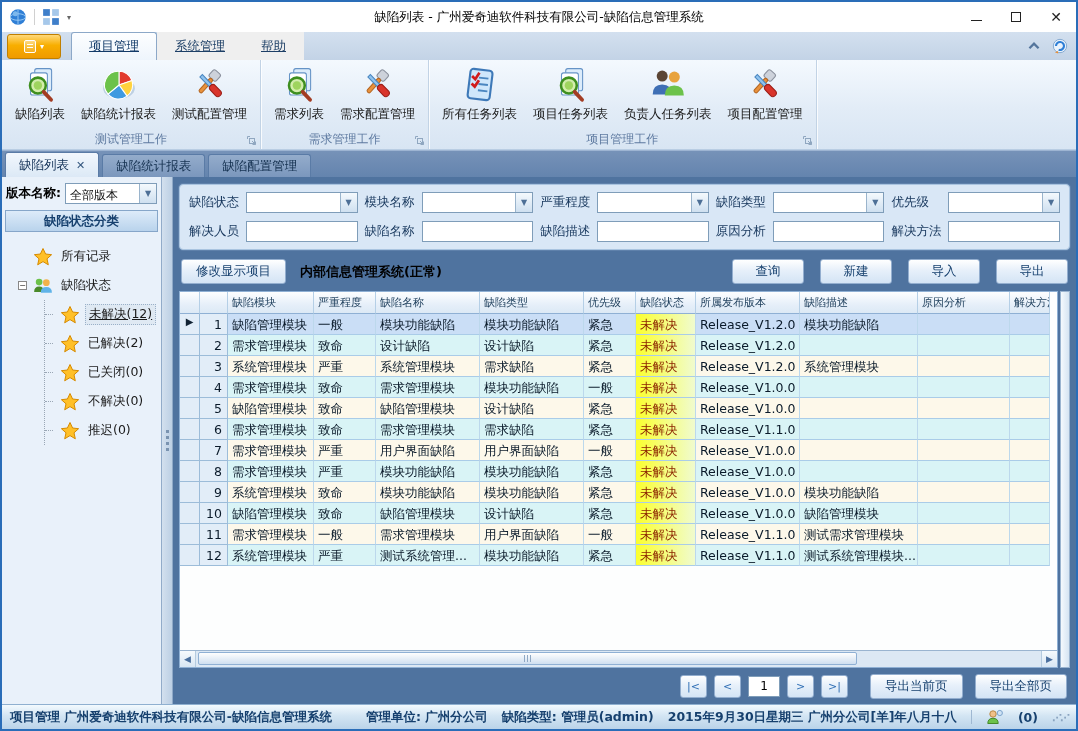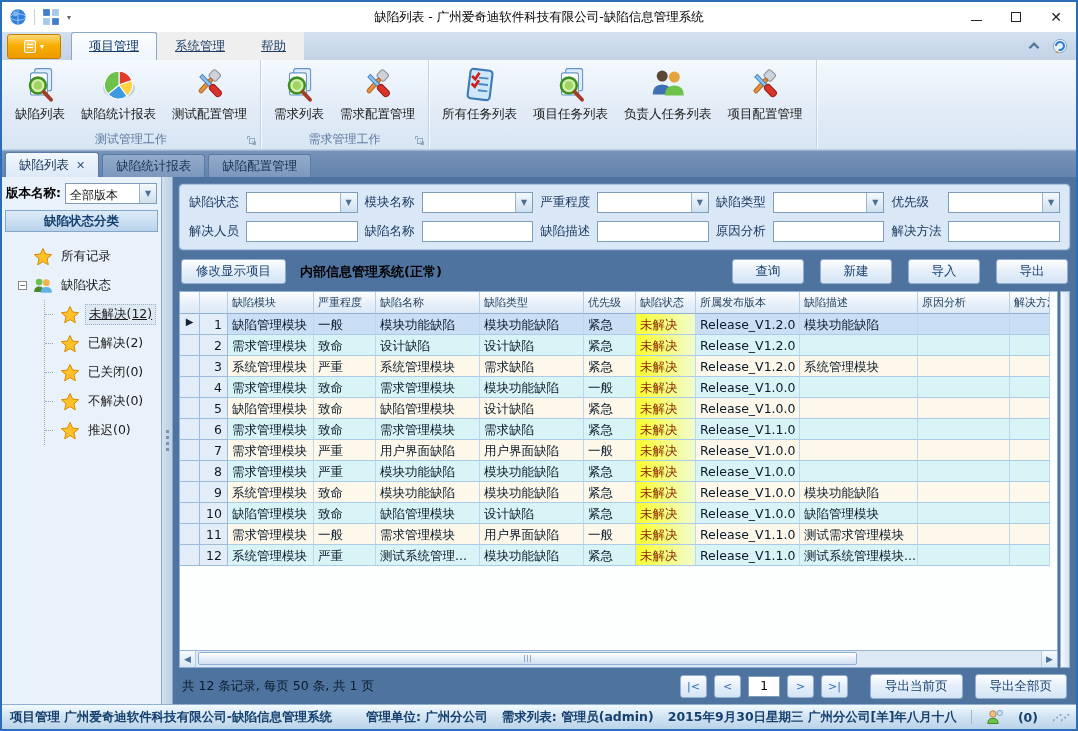--- a/index.html
+++ b/index.html
@@ -340,20 +340,30 @@
                   </g>
                   <g transform="rotate(-44 20 20)">
                     <rect x="18.4" y="5" width="3.2" height="13" fill="#8fc3ef" stroke="#4a86c0"></rect>
                     <rect x="16.8" y="18" width="6.4" height="13" rx="3" fill="#d9342b" stroke="#9c1f18"></rect>
                   </g>
                 </svg>
               </span>
     <span class="rb-label">项目配置管理</span>
   </button>
           </div>
+    <div class="rg-footer">
+            <span class="rg-label">项目管理工作</span>
+            <span class="launcher">
+              <svg viewBox="0 0 11 11">
+                <path d="M1.5 4 V1.5 H4" fill="none" stroke="#90a7c0"></path>
+                <rect x="3.5" y="3.5" width="5" height="5" fill="none" stroke="#90a7c0"></rect>
+                <path d="M6 6 l3.5 3.5 M9.5 6.5 v3 h-3" fill="none" stroke="#90a7c0"></path>
+              </svg>
+            </span>
+          </div>
   </div>
       </div>
   </div>
 
   <div class="doctabs">
     <div id="dtabs" style="display:flex; align-items:flex-end; gap:3px;">
         <div class="dtab active">
     <span class="dt-label">缺陷列表</span>
     <span class="dt-close">✕</span>
   </div>
@@ -702,41 +712,40 @@
                   <i></i>
                 </span>
               </span>
             <span class="hs-arrow right">▶</span>
           </div>
         </div>
         <div class="vscroll"></div>
       </div>
 
       <div class="footer-row">
-        <span>共 12 条记录, 每页 50 条, 共 1 页</span>
         <div class="pager" id="pager">
             <button class="pgbtn">|&lt;</button>
             <button class="pgbtn">&lt;</button>
             <input class="pg-input" value="1" style="">
             <button class="pgbtn">&gt;</button>
             <button class="pgbtn">&gt;|</button>
           </div>
         <div class="export-btns">
           <button class="btn">导出当前页</button>
           <button class="btn">导出全部页</button>
         </div>
       </div>
     </div>
   </div>
 
   <div class="statusbar">
     <span>项目管理 广州爱奇迪软件科技有限公司-缺陷信息管理系统</span>
     <div class="sb-right">
       <span>管理单位: 广州分公司</span>
-      <span>需求列表: 管理员(admin)</span>
+      <span>缺陷类型: 管理员(admin)</span>
       <span>2015年9月30日星期三 广州分公司[羊]年八月十八</span>
       <span class="sb-sep"></span>
       <span class="sb-ic" id="ic-person">
           <svg viewBox="0 0 18 18">
             <circle cx="7" cy="6" r="3.2" fill="#f0c088" stroke="#b98949"></circle>
             <path d="M1.8 15.5 q0-5.2 5.2-5.2 q5.2 0 5.2 5.2 z" fill="#6cc24a" stroke="#468a2a"></path>
             <circle cx="13.8" cy="5" r="2.6" fill="#cfe3f5" stroke="#7ba3cc"></circle>
           </svg>
         </span>
       <span>(0)</span>

